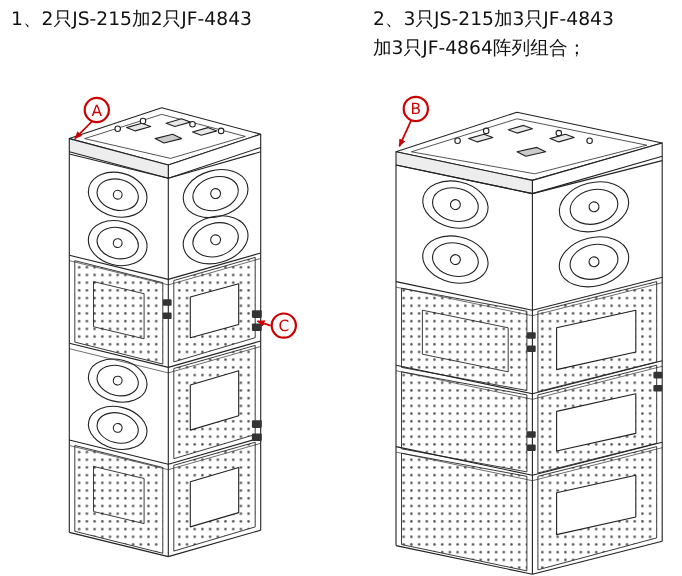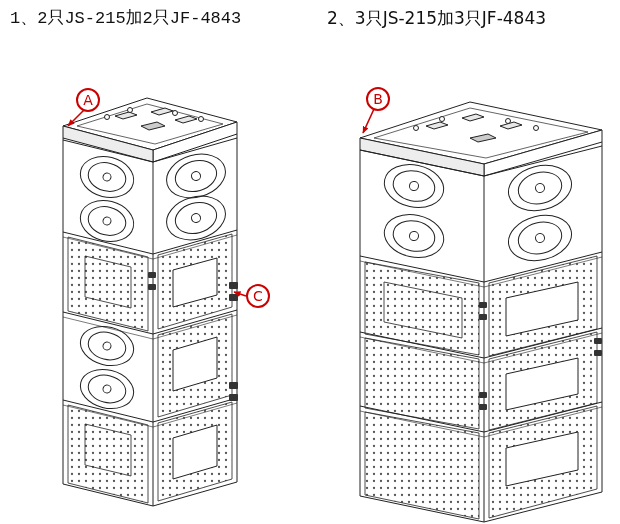--- a/index.html
+++ b/index.html
@@ -1,36 +1,37 @@
 <!DOCTYPE html>
 <html><head>
 <meta charset="utf-8">
 <style>
   html,body{margin:0;padding:0;background:#fff;}
   .canvas{
     position:relative;width:620px;height:524px;background:#fff;overflow:hidden;
     font-family:"DejaVu Sans","Liberation Sans",sans-serif;color:#111;
   }
   .caption{position:absolute;font-size:17px;line-height:1.5;color:#111;white-space:nowrap;}
-  .caption-left{left:10px;top:6px;font-family:Liberation Mono, monospace;}
-  .caption-right{left:327px;top:6px;}
+  .caption-left{left:10px;top:6px;}
+  .caption-right{left:339px;top:6px;}
   .art{position:absolute;}
   .overlay{position:absolute;left:0;top:0;pointer-events:none;}
   svg text.callout-letter{font-family:"DejaVu Sans","Liberation Sans",sans-serif;font-size:14px;}
 </style>
 </head>
 <body>
 
 <div class="canvas">
 
   <div class="caption caption-left">
     <div>1、2只JS-215加2只JF-4843</div>
   </div>
   <div class="caption caption-right">
     <div>2、3只JS-215加3只JF-4843</div>
+    <div>加3只JF-4864阵列组合；</div>
   </div>
 
   <svg class="art" style="left:55px;top:86px;" width="190" height="436" viewBox="0 0 190 436">
     <defs>
       <pattern id="dotsL" width="7" height="7" patternUnits="userSpaceOnUse">
         <circle cx="3" cy="3" r="1.15" fill="#555"></circle>
       </pattern>
     </defs>
     <g stroke="#222" stroke-width="1" fill="none" stroke-linejoin="round">
 

